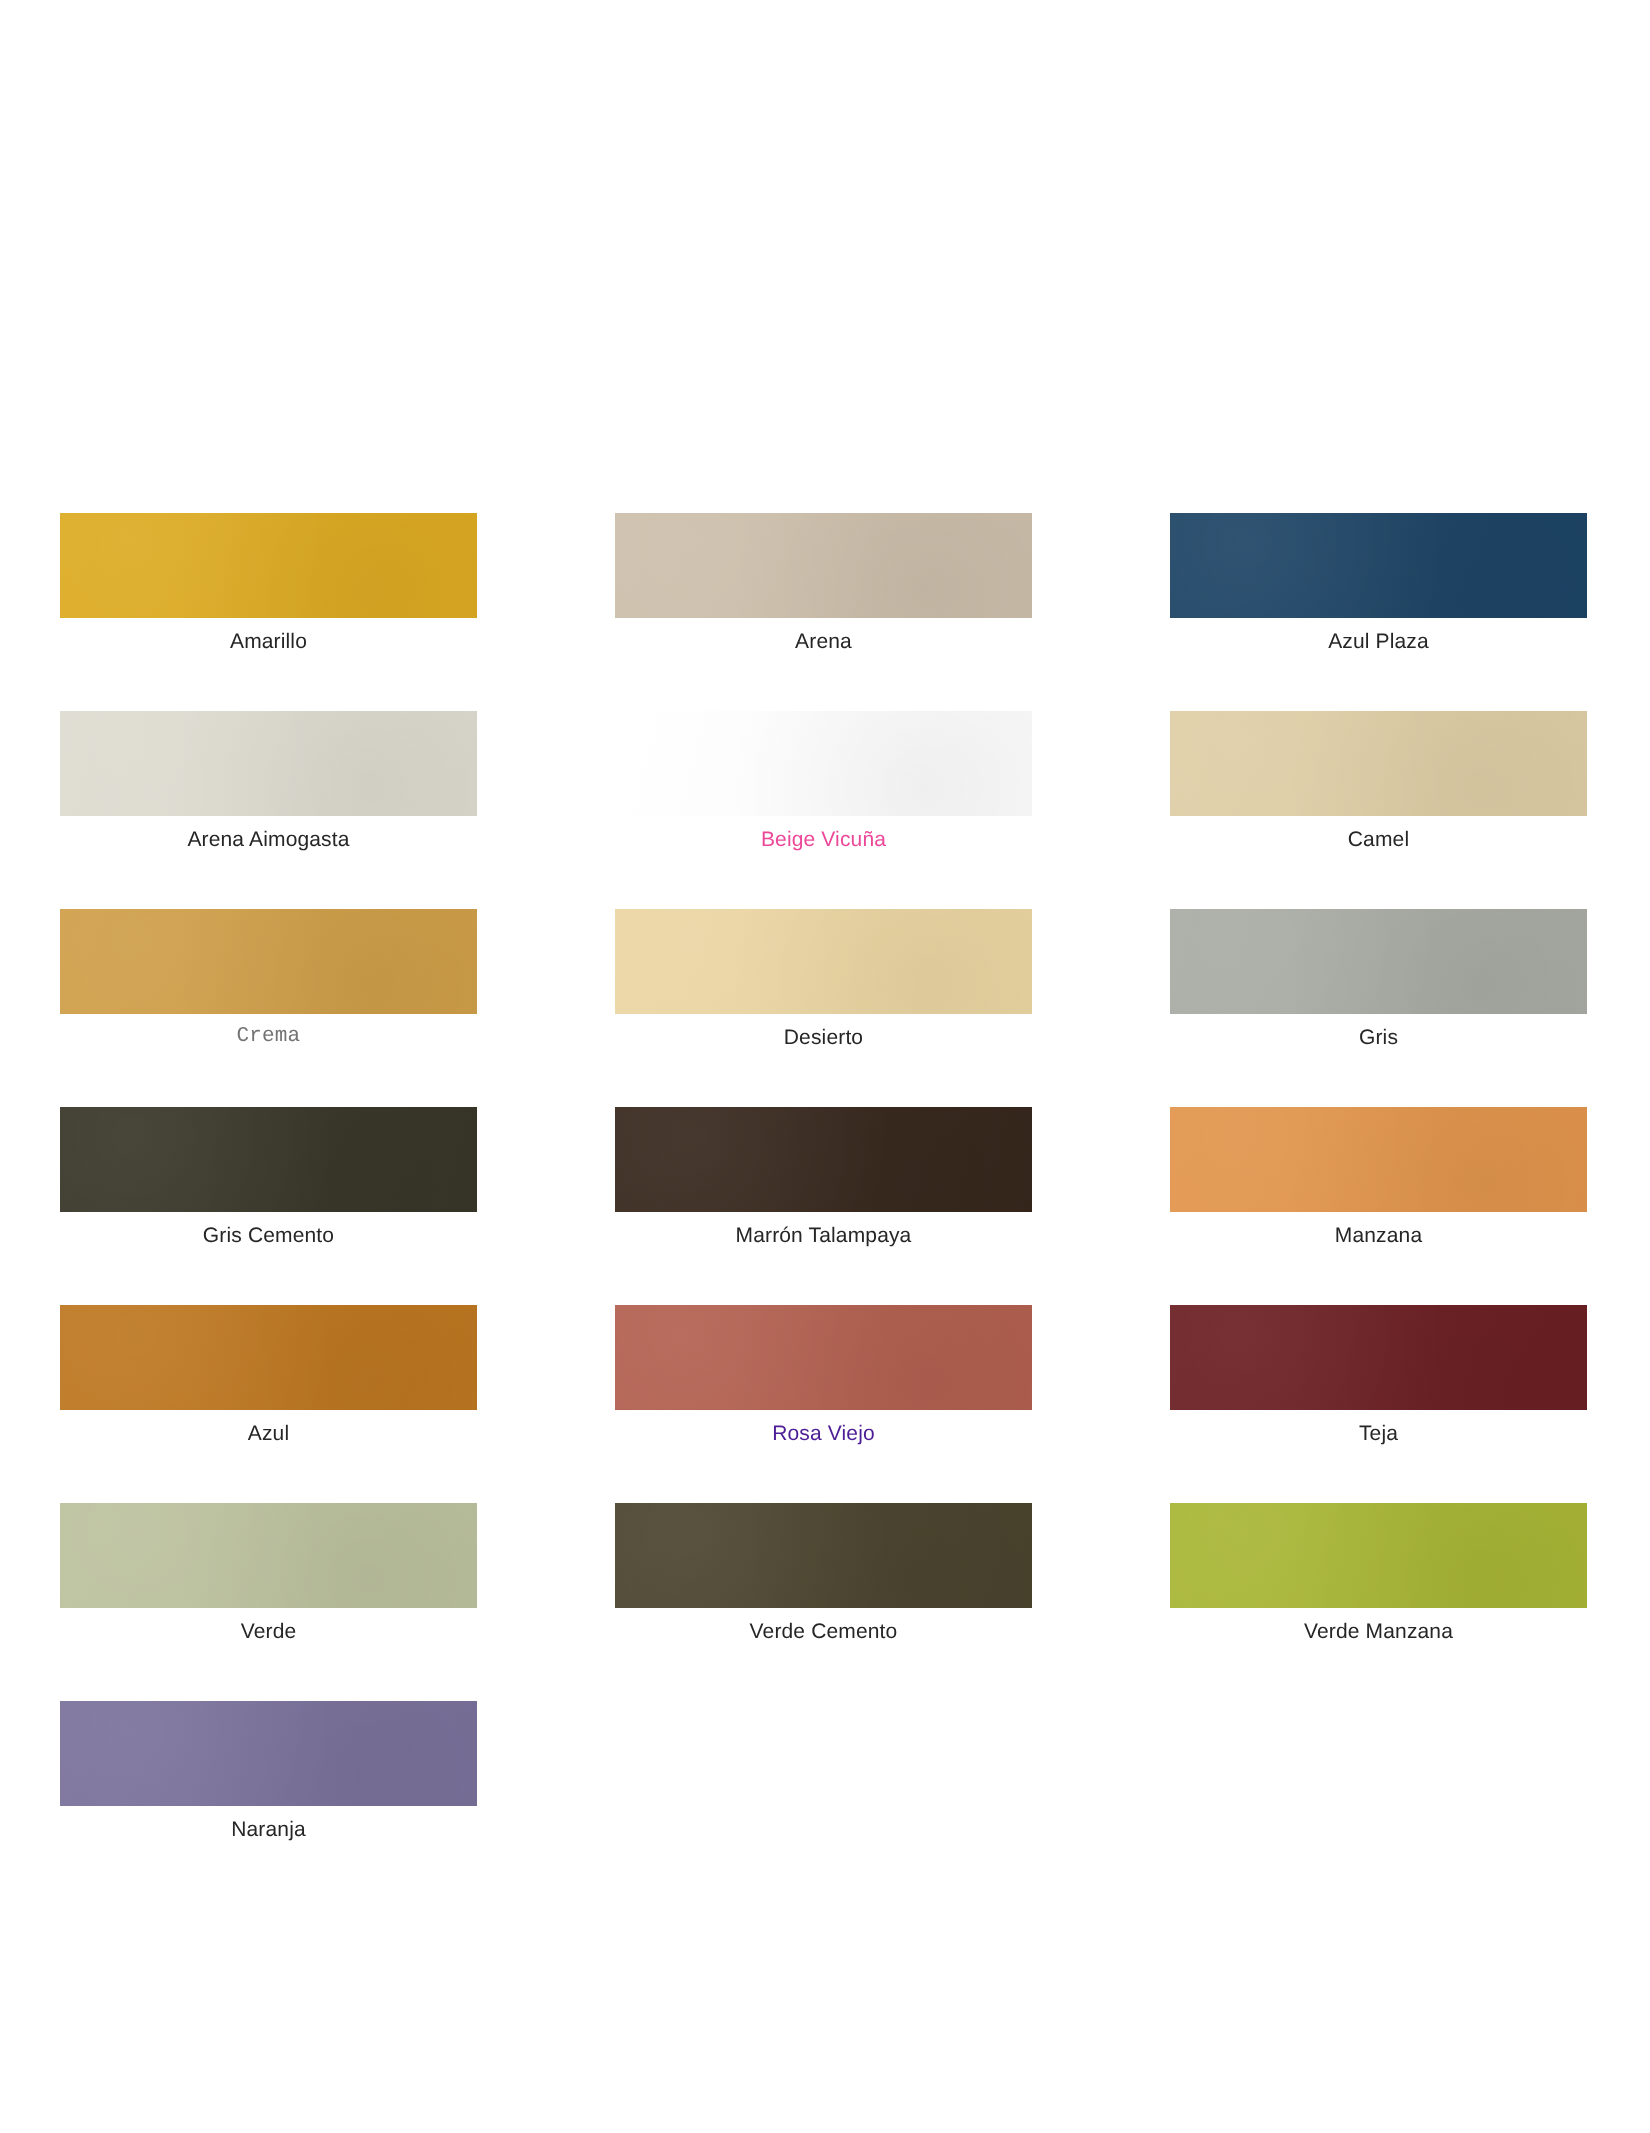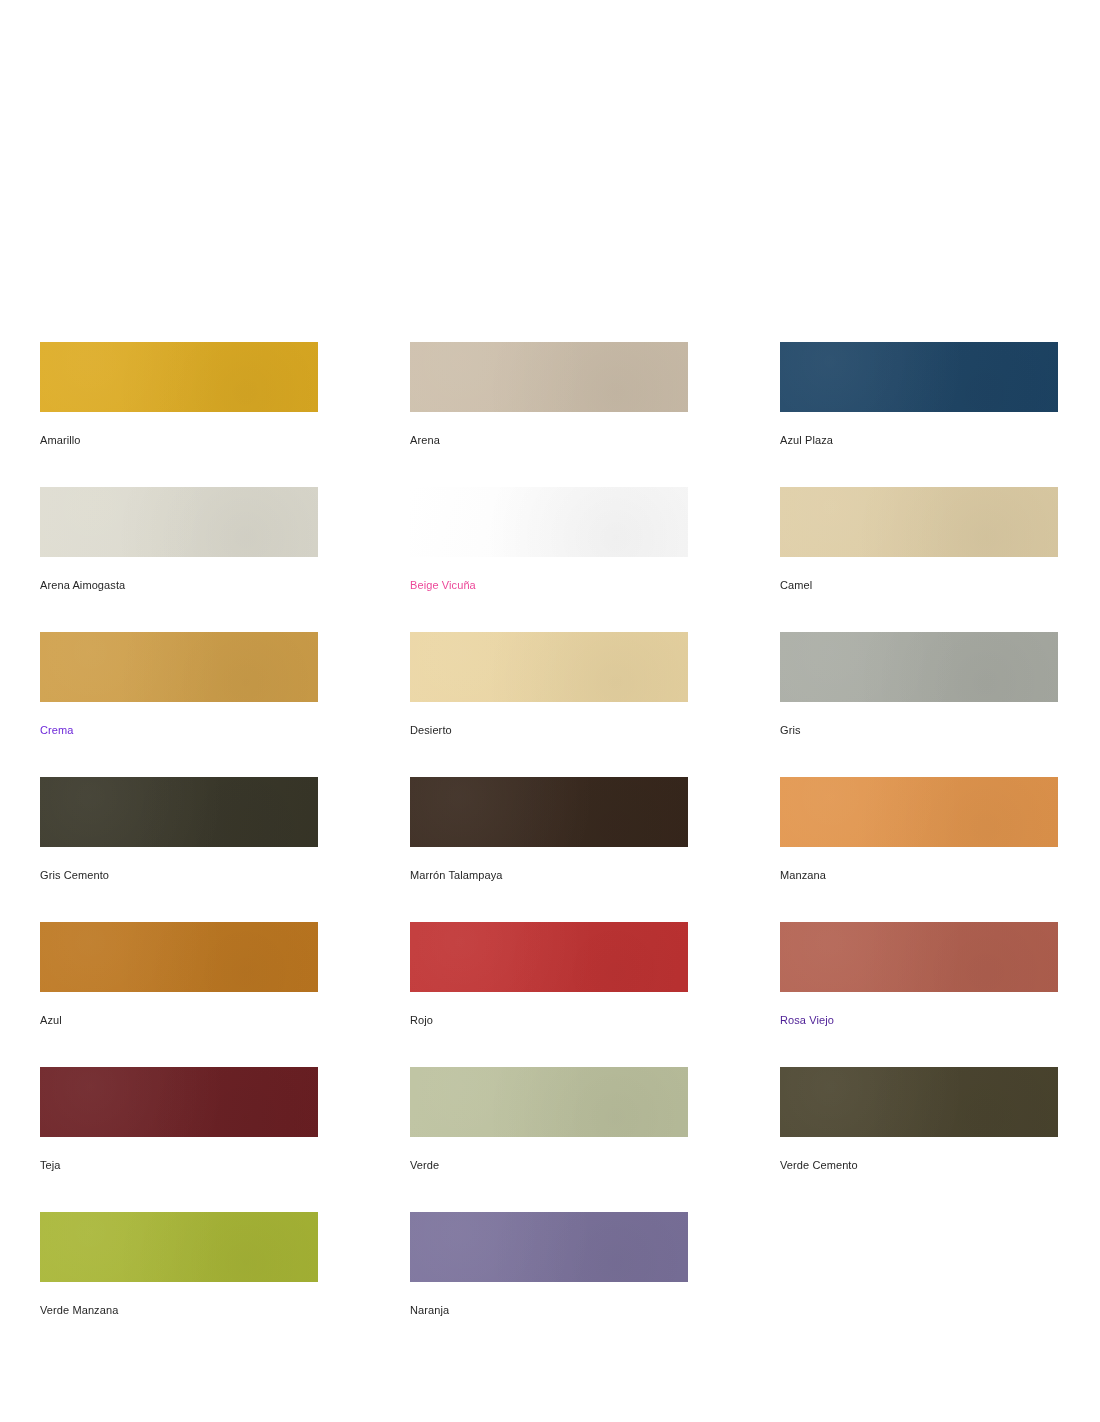--- a/index.html
+++ b/index.html
@@ -49,26 +49,27 @@
     position: absolute;
     inset: 0;
     pointer-events: none;
     background-image:
       radial-gradient(circle at 18% 28%, rgba(255,255,255,0.055), rgba(255,255,255,0) 58%),
       radial-gradient(circle at 74% 72%, rgba(0,0,0,0.045), rgba(0,0,0,0) 62%),
       linear-gradient(103deg, rgba(255,255,255,0.035) 0%, rgba(0,0,0,0.028) 100%);
   }
 
   .swatch-label {
-    margin-top: 18px;
-    font-size: 11px;
+    margin-top: 5px;
+    font-size: 14px;
     line-height: 20px;
     color: #262626;
     letter-spacing: 0.1px;
     white-space: nowrap;
+    text-align: center;
   }
 </style>
 </head>
 <body style="background: rgb(255, 255, 255);">
 
 <main id="swatch-sheet">
   <div class="swatch-grid">
       <div class="swatch-cell">
         <div class="swatch-chip" style="background-color: rgb(221, 171, 34);"></div>
         <div class="swatch-label" style="color: rgb(38, 38, 38);">Amarillo</div>
@@ -88,21 +89,21 @@
       <div class="swatch-cell">
         <div class="swatch-chip"></div>
         <div class="swatch-label" style="color: #ec4899;">Beige Vicuña</div>
       </div>
       <div class="swatch-cell">
         <div class="swatch-chip" style="background-color: rgb(223, 206, 166);"></div>
         <div class="swatch-label" style="color: rgb(38, 38, 38);">Camel</div>
       </div>
       <div class="swatch-cell">
         <div class="swatch-chip" style="background-color: rgb(207, 159, 73);"></div>
-        <div class="swatch-label" style="color: #6d28d9;">Crema</div>
+        <div class="swatch-label" style="color: #737373; font-family: Liberation Mono, monospace;">Crema</div>
       </div>
       <div class="swatch-cell">
         <div class="swatch-chip" style="background-color: rgb(235, 214, 163);"></div>
         <div class="swatch-label" style="color: rgb(38, 38, 38);">Desierto</div>
       </div>
       <div class="swatch-cell">
         <div class="swatch-chip" style="background-color: rgb(169, 172, 164);"></div>
         <div class="swatch-label" style="color: rgb(38, 38, 38);">Gris</div>
       </div>
       <div class="swatch-cell">
@@ -113,24 +114,20 @@
         <div class="swatch-chip" style="background-color: rgb(55, 39, 28);"></div>
         <div class="swatch-label" style="color: rgb(38, 38, 38);">Marrón Talampaya</div>
       </div>
       <div class="swatch-cell">
         <div class="swatch-chip" style="background-color: rgb(226, 149, 76);"></div>
         <div class="swatch-label" style="color: rgb(38, 38, 38);">Manzana</div>
       </div>
       <div class="swatch-cell">
         <div class="swatch-chip" style="background-color: rgb(189, 119, 32);"></div>
         <div class="swatch-label" style="color: rgb(38, 38, 38);">Azul</div>
-      </div>
-      <div class="swatch-cell">
-        <div class="swatch-chip" style="background-color: rgb(192, 50, 50);"></div>
-        <div class="swatch-label" style="color: rgb(38, 38, 38);">Rojo</div>
       </div>
       <div class="swatch-cell">
         <div class="swatch-chip" style="background-color: rgb(178, 96, 79);"></div>
         <div class="swatch-label" style="color: #4c1d95;">Rosa Viejo</div>
       </div>
       <div class="swatch-cell">
         <div class="swatch-chip" style="background-color: rgb(107, 31, 35);"></div>
         <div class="swatch-label" style="color: rgb(38, 38, 38);">Teja</div>
       </div>
       <div class="swatch-cell">

